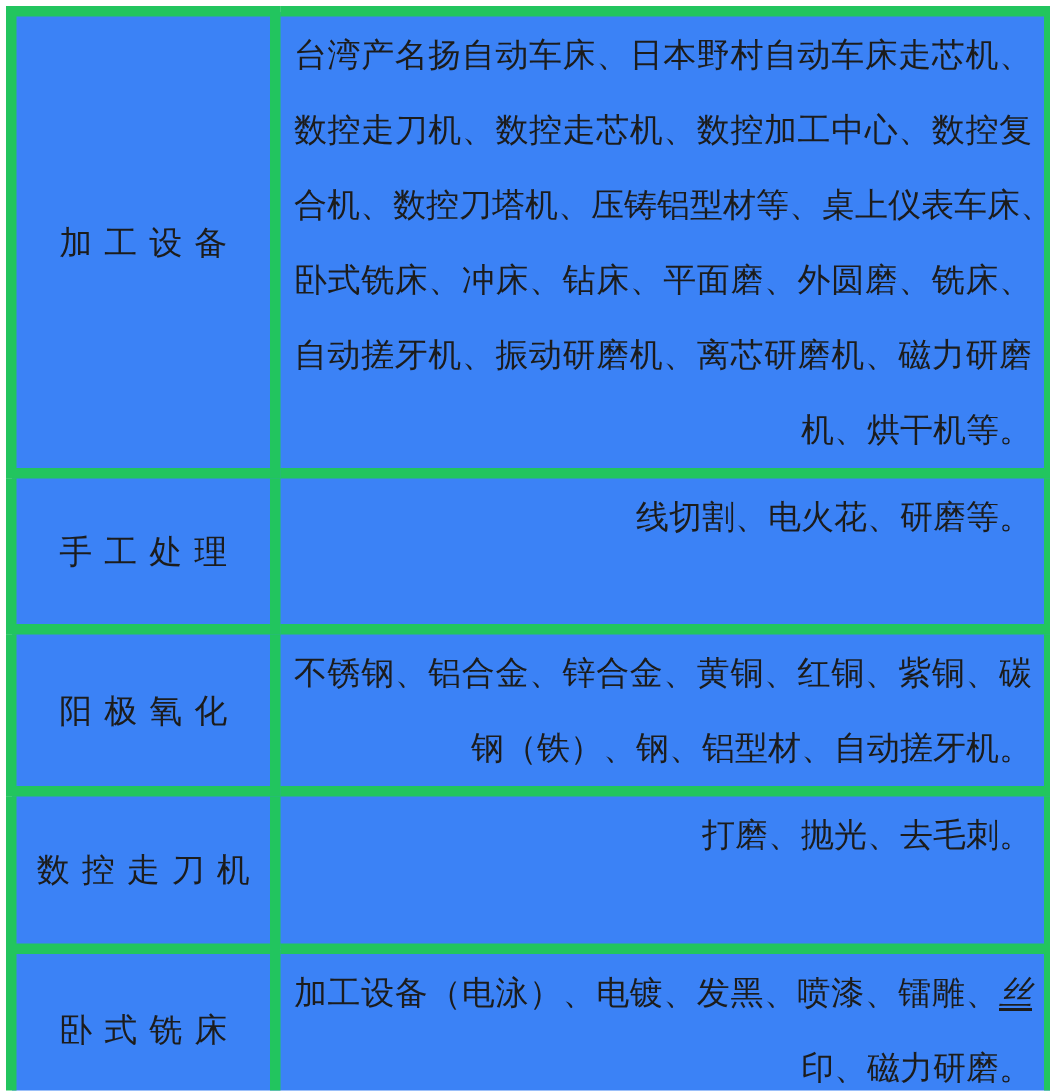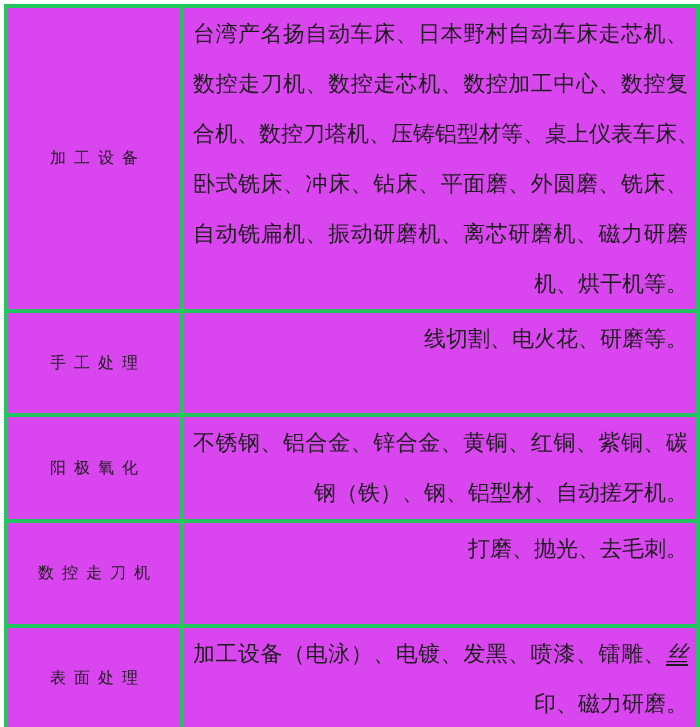--- a/index.html
+++ b/index.html
@@ -17,34 +17,34 @@
   table.cap-table {
     border-collapse: collapse;
     table-layout: fixed;
     width: 692px;
     margin: 4px 0 0 4px;
     background: #ffffff;
   }
   table.cap-table col.c-label { width: 176px; }
   table.cap-table col.c-content { width: 516px; }
   table.cap-table td {
-    border: 4px solid #22c55e;
-    background: #d946ef;
+    border: 7px solid #22c55e;
+    background: #3b82f6;
   }
   
   table.cap-table tr:nth-child(1) { height: 302px; }
   table.cap-table tr:nth-child(2) { height: 104px; }
   table.cap-table tr:nth-child(3) { height: 106px; }
   table.cap-table tr:nth-child(4) { height: 105px; }
   table.cap-table tr:nth-child(5) { height: 101px; }
 
   td.label-cell {
     text-align: center;
     vertical-align: middle;
-    font-size: 16px;
+    font-size: 22px;
     padding: 0;
   }
   .label-text {
     display: inline-block;
     letter-spacing: 8px;
     margin-right: -8px;  
     white-space: nowrap;
   }
   td.content-cell {
     vertical-align: top;
@@ -76,21 +76,21 @@
     <col class="c-content">
   </colgroup>
   <tbody id="table-body">
       <tr>
         <td class="label-cell"><span class="label-text">加工设备</span></td>
         <td class="content-cell">
           <div class="ln"><span class="txt-seg">台湾产名扬自动车床、日本野村自动车床走芯机、</span></div>
           <div class="ln"><span class="txt-seg">数控走刀机、数控走芯机、数控加工中心、数控复</span></div>
           <div class="ln"><span class="txt-seg">合机、数控刀塔机、压铸铝型材等、桌上仪表车床、</span></div>
           <div class="ln"><span class="txt-seg">卧式铣床、冲床、钻床、平面磨、外圆磨、铣床、</span></div>
-          <div class="ln"><span class="txt-seg">自动铣扁机、振动研磨机、离芯研磨机、磁力研磨</span></div>
+          <div class="ln"><span class="txt-seg">自动搓牙机、振动研磨机、离芯研磨机、磁力研磨</span></div>
           <div class="ln ln-last"><span class="txt-seg">机、烘干机等。</span></div>
         </td>
       </tr>
       <tr>
         <td class="label-cell"><span class="label-text">手工处理</span></td>
         <td class="content-cell">
           <div class="ln ln-last"><span class="txt-seg">线切割、电火花、研磨等。</span></div>
         </td>
       </tr>
       <tr>
@@ -100,20 +100,20 @@
           <div class="ln ln-last"><span class="txt-seg">钢（铁）、钢、铝型材、自动搓牙机。</span></div>
         </td>
       </tr>
       <tr>
         <td class="label-cell"><span class="label-text">数控走刀机</span></td>
         <td class="content-cell">
           <div class="ln ln-last"><span class="txt-seg">打磨、抛光、去毛刺。</span></div>
         </td>
       </tr>
       <tr>
-        <td class="label-cell"><span class="label-text">表面处理</span></td>
+        <td class="label-cell"><span class="label-text">卧式铣床</span></td>
         <td class="content-cell">
           <div class="ln"><span class="txt-seg">加工设备（电泳）、电镀、发黑、喷漆、镭雕、</span><span class="em-seg">丝</span></div>
           <div class="ln ln-last"><span class="txt-seg">印、磁力研磨。</span></div>
         </td>
       </tr>
     </tbody>
 </table>
 
 </body></html>

